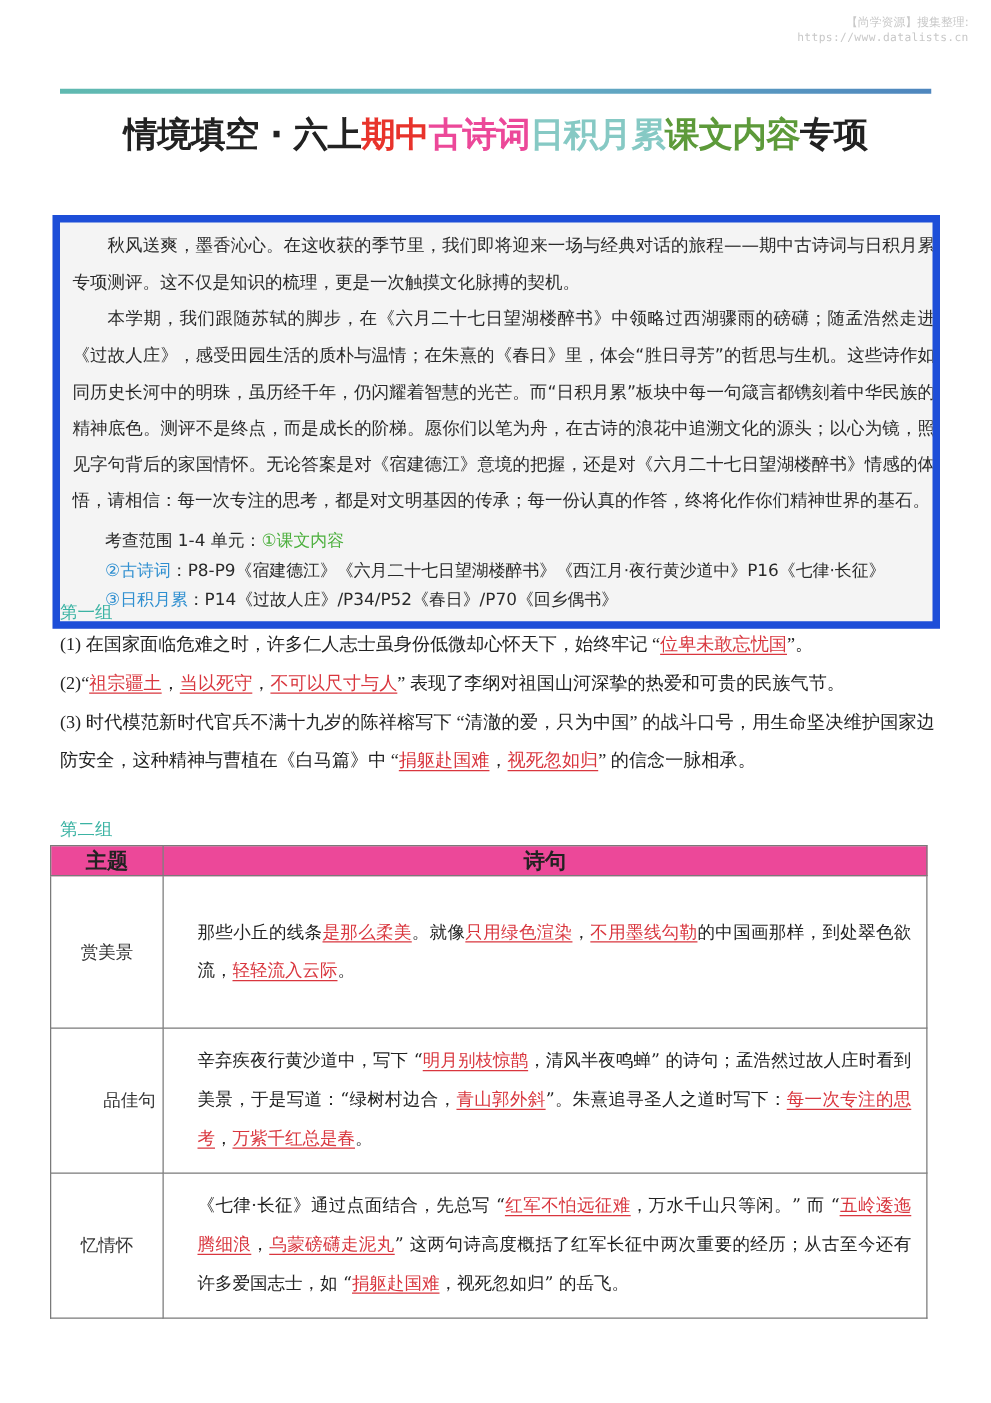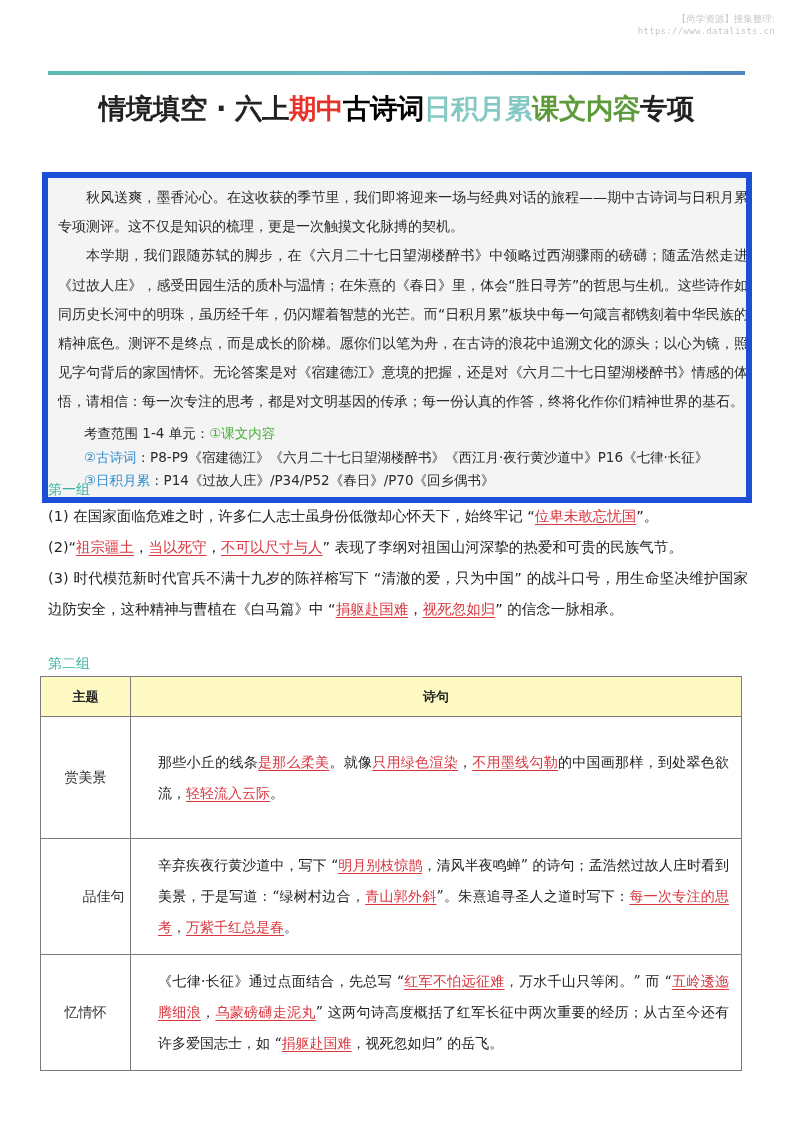--- a/index.html
+++ b/index.html
@@ -20,44 +20,44 @@
     border: 6px solid #1d4ed8; background: #f4f4f4; overflow: hidden; margin-top: 40px; }
   .intro-text { position: absolute; left: 10px; top: 5px; width: 690px; font-size: 14px; line-height: 29.2px; color: #2a2a2a; text-align: justify; }
   .intro-text p { text-indent: 28px; }
   .scope { position: absolute; left: 36px; top: 244px; width: 680px; font-size: 13.5px; line-height: 23.5px; color: #2a2a2a; white-space: nowrap; }
   .scope .line1 { padding-left: 0; }
   .scope .line2, .scope .line3 { margin-left: -0px; }
   .green { color: #4caf3d; }
   .blue { color: #2f8fd0; }
 
   .group-title { position: absolute; left: 48px; font-size: 14px; color: #3bb3a3; }
-  .q { position: absolute; left: 48px; width: 700px; font-size: 14.5px; line-height: 31px; color: #222; text-align: justify; }
+  .q { position: absolute; left: 48px; width: 700px; font-size: 14.5px; line-height: 31px; color: #222; text-align: justify; font-family: Liberation Serif, serif; }
   .ans { color: #d9363e; text-decoration: underline; text-underline-offset: 3px; }
 
   table.poems { position: absolute; left: 40px; top: 676px; width: 702px; border-collapse: collapse; font-family: "DejaVu Serif", "Liberation Serif", serif; }
   table.poems th, table.poems td { border: 1px solid #7a7a7a; }
-  table.poems th { background: #fef9c3; height: 40px; font-size: 13px; font-weight: bold; color: #222; font-family: "DejaVu Sans", sans-serif; }
+  table.poems th { background: #ec4899; height: 24px; font-size: 17px; font-weight: bold; color: #222; font-family: "DejaVu Sans", sans-serif; }
   table.poems td.theme { width: 90px; text-align: center; font-size: 14px; color: #333; }
   table.poems td.verse { padding: 11px 12px 11px 27px; font-size: 14px; line-height: 31px; color: #222; text-align: justify; }
   tr.r1 td { height: 122px; }
   tr.r2 td { height: 112px; padding-left: 36px; }
   tr.r3 td { height: 112px; }
 </style>
 </head>
 <body>
 
 <div class="watermark">
   <div>【尚学资源】搜集整理:</div>
   <div class="wm-url">https://www.datalists.cn</div>
 </div>
 
 <div class="top-bar"></div>
 
 <h1 class="title">
-  <span style="color:#222">情境填空 · 六上</span><span style="color:#e8332b">期中</span><span style="color:#000000">古诗词</span><span style="color:#86c9c4">日积月累</span><span style="color:#5d9a3a">课文内容</span><span style="color:#222">专项</span>
+  <span style="color:#222">情境填空 · 六上</span><span style="color:#e8332b">期中</span><span style="color:#ec4899">古诗词</span><span style="color:#86c9c4">日积月累</span><span style="color:#5d9a3a">课文内容</span><span style="color:#222">专项</span>
 </h1>
 
 <div class="intro-box">
   <div class="intro-text">
     <p>秋风送爽，墨香沁心。在这收获的季节里，我们即将迎来一场与经典对话的旅程——期中古诗词与日积月累专项测评。这不仅是知识的梳理，更是一次触摸文化脉搏的契机。</p>
     <p>本学期，我们跟随苏轼的脚步，在《六月二十七日望湖楼醉书》中领略过西湖骤雨的磅礴；随孟浩然走进《过故人庄》，感受田园生活的质朴与温情；在朱熹的《春日》里，体会“胜日寻芳”的哲思与生机。这些诗作如同历史长河中的明珠，虽历经千年，仍闪耀着智慧的光芒。而“日积月累”板块中每一句箴言都镌刻着中华民族的精神底色。测评不是终点，而是成长的阶梯。愿你们以笔为舟，在古诗的浪花中追溯文化的源头；以心为镜，照见字句背后的家国情怀。无论答案是对《宿建德江》意境的把握，还是对《六月二十七日望湖楼醉书》情感的体悟，请相信：每一次专注的思考，都是对文明基因的传承；每一份认真的作答，终将化作你们精神世界的基石。</p>
   </div>
   <div class="scope">
     <div class="line1">
       <span>考查范围 1-4 单元：</span><span class="green">①课文内容</span>

